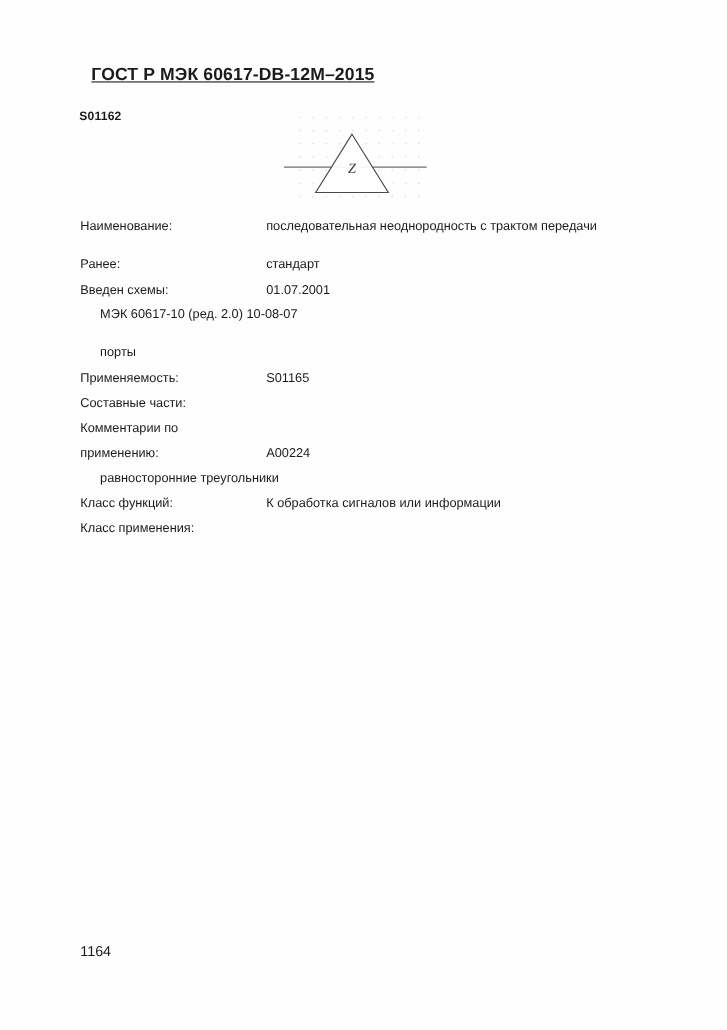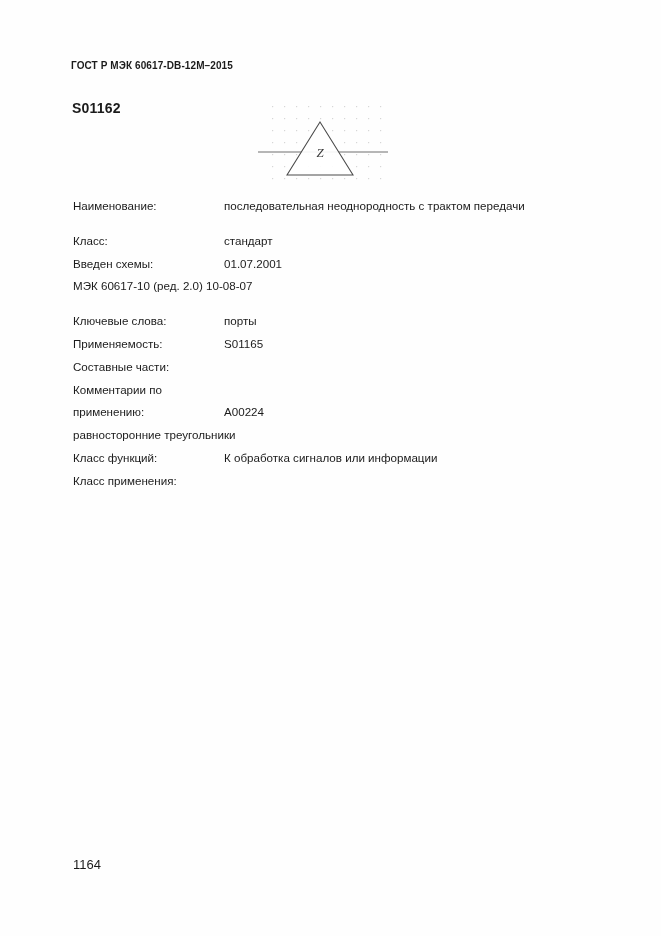--- a/index.html
+++ b/index.html
@@ -17,34 +17,35 @@
   }
   .page {
     position: absolute;
     inset: 0;
     background: #fefefe;
   }
 
   
   .doc-header {
     position: absolute;
-    left: 71px;
+    left: 83px;
     top: 60px;
-    font-size: 10px;
+    font-size: 16px;
     font-weight: bold;
     letter-spacing: 0.1px;
     white-space: nowrap;
+    text-decoration: underline;
   }
 
   
   .symbol-id {
     position: absolute;
     left: 72px;
     top: 100px;
-    font-size: 14px;
+    font-size: 11px;
     font-weight: bold;
     letter-spacing: 0.2px;
   }
 
   
   .symbol-figure {
     position: absolute;
     left: 258px;
     top: 104px;
     width: 130px;
@@ -72,20 +73,21 @@
     margin-bottom: 12px;
   }
   .attr-label {
     width: 151px;
     flex: 0 0 151px;
     white-space: pre-line;
   }
   .attr-value {
     flex: 1 1 auto;
     white-space: nowrap;
+    margin-left: 18px;
   }
 
   
   .folio {
     position: absolute;
     left: 73px;
     top: 857px;
     font-size: 13px;
   }
 </style>
@@ -113,35 +115,34 @@
   </div>
 
   <div class="attr-table">
 
     <div class="attr-row gap-after">
       <div class="attr-label">Наименование:</div>
       <div class="attr-value">последовательная неоднородность с трактом передачи</div>
     </div>
 
     <div class="attr-row">
-      <div class="attr-label">Класс:</div>
+      <div class="attr-label">Ранее:</div>
       <div class="attr-value">стандарт</div>
     </div>
 
     <div class="attr-row">
       <div class="attr-label">Введен схемы:</div>
       <div class="attr-value">01.07.2001</div>
     </div>
 
     <div class="attr-row gap-after">
       <div class="attr-value">МЭК 60617-10 (ред. 2.0) 10-08-07</div>
     </div>
 
     <div class="attr-row">
-      <div class="attr-label">Ключевые слова:</div>
       <div class="attr-value">порты</div>
     </div>
 
     <div class="attr-row">
       <div class="attr-label">Применяемость:</div>
       <div class="attr-value">S01165</div>
     </div>
 
     <div class="attr-row">
       <div class="attr-label">Составные части:</div>

